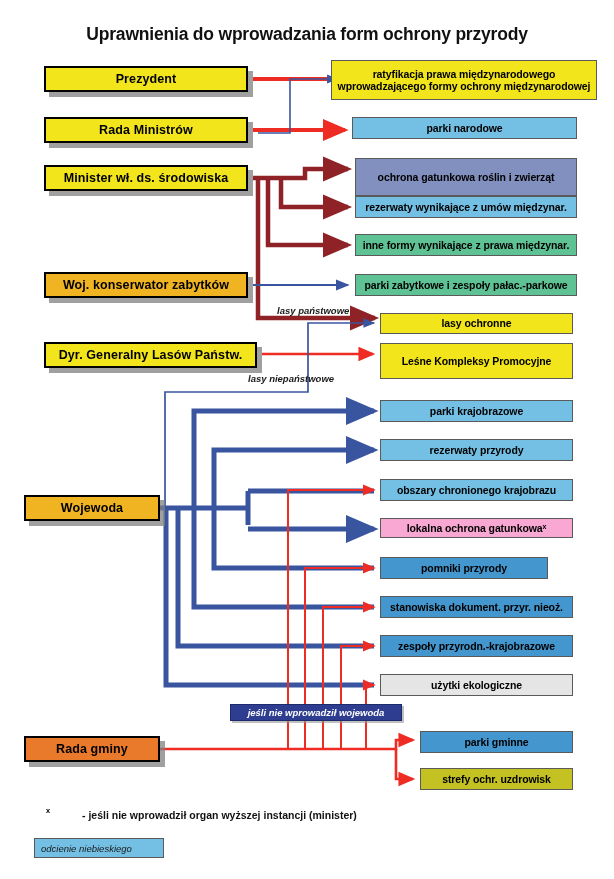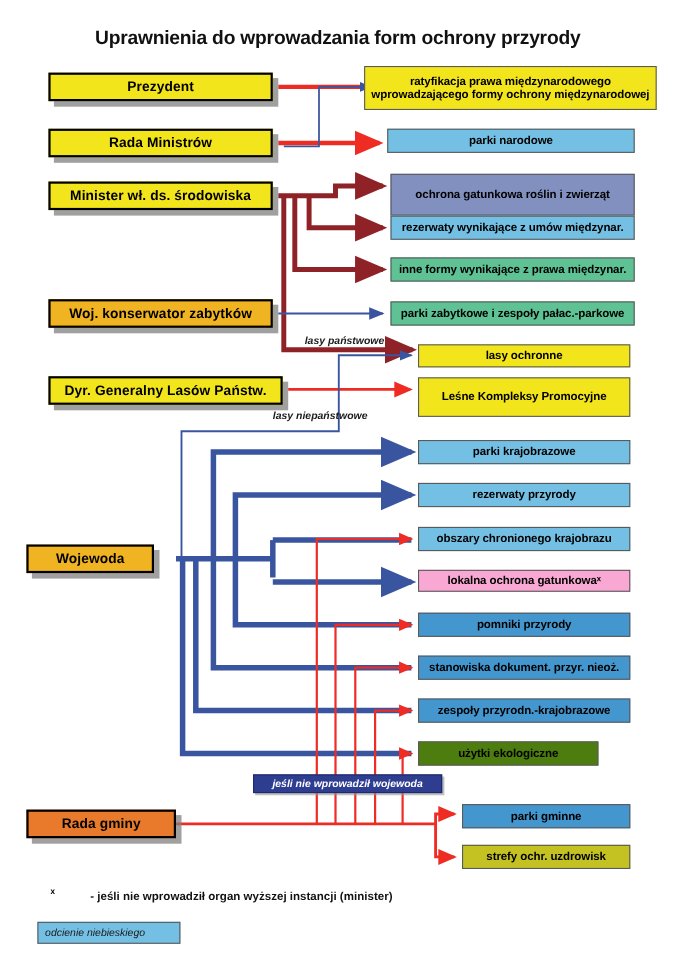--- a/index.html
+++ b/index.html
@@ -205,40 +205,40 @@
       <path d="M366,749 L366,685 L374,685" marker-end="url(#ar-red)"></path>
     </g>
   </svg>
 
   <div id="authority-nodes">
       <div class="node auth" style="left: 44px; top: 66px; width: 204px; height: 26px; background: rgb(242, 229, 28);">Prezydent</div>
       <div class="node auth" style="left: 44px; top: 117px; width: 204px; height: 26px; background: rgb(242, 229, 28);">Rada Ministrów</div>
       <div class="node auth" style="left: 44px; top: 165px; width: 204px; height: 26px; background: rgb(242, 229, 28);">Minister wł. ds. środowiska</div>
       <div class="node auth" style="left: 44px; top: 272px; width: 204px; height: 26px; background: rgb(240, 180, 34);">Woj. konserwator zabytków</div>
       <div class="node auth" style="left: 44px; top: 342px; width: 213px; height: 26px; background: rgb(242, 229, 28);">Dyr. Generalny Lasów Państw.</div>
-      <div class="node auth" style="left: 24px; top: 495px; width: 116px; height: 26px; background: rgb(240, 180, 34);">Wojewoda</div>
+      <div class="node auth" style="left: 24px; top: 495px; width: 136px; height: 26px; background: rgb(240, 180, 34);">Wojewoda</div>
       <div class="node auth" style="left: 24px; top: 736px; width: 136px; height: 26px; background: rgb(234, 122, 43);">Rada gminy</div>
     </div>
   <div id="form-nodes">
       <div class="node form" style="padding: 2px 4px; left: 331px; top: 60px; width: 266px; height: 40px; background: rgb(242, 229, 28);">ratyfikacja prawa międzynarodowego wprowadzającego formy ochrony międzynarodowej</div>
       <div class="node form" style="left: 352px; top: 117px; width: 225px; height: 22px; background: rgb(116, 192, 228);">parki narodowe</div>
       <div class="node form" style="left: 355px; top: 158px; width: 222px; height: 38px; background: rgb(130, 144, 192);">ochrona gatunkowa roślin i zwierząt</div>
       <div class="node form" style="left: 355px; top: 196px; width: 222px; height: 22px; background: rgb(116, 192, 228);">rezerwaty wynikające z umów międzynar.</div>
       <div class="node form" style="left: 355px; top: 234px; width: 222px; height: 22px; background: rgb(95, 194, 149);">inne formy wynikające z prawa międzynar.</div>
       <div class="node form" style="left: 355px; top: 274px; width: 222px; height: 22px; background: rgb(95, 194, 149);">parki zabytkowe i zespoły pałac.-parkowe</div>
       <div class="node form" style="left: 380px; top: 313px; width: 193px; height: 21px; background: rgb(242, 229, 28);">lasy ochronne</div>
       <div class="node form" style="left: 380px; top: 343px; width: 193px; height: 36px; background: rgb(242, 229, 28);">Leśne Kompleksy Promocyjne</div>
       <div class="node form" style="left: 380px; top: 400px; width: 193px; height: 22px; background: rgb(116, 192, 228);">parki krajobrazowe</div>
       <div class="node form" style="left: 380px; top: 439px; width: 193px; height: 22px; background: rgb(116, 192, 228);">rezerwaty przyrody</div>
       <div class="node form" style="left: 380px; top: 479px; width: 193px; height: 22px; background: rgb(116, 192, 228);">obszary chronionego krajobrazu</div>
       <div class="node form" style="left: 380px; top: 518px; width: 193px; height: 20px; background: #f9a8d4;">lokalna ochrona gatunkowaˣ</div>
-      <div class="node form" style="left: 380px; top: 557px; width: 193px; height: 22px; background: rgb(68, 150, 206);">pomniki przyrody</div>
+      <div class="node form" style="left: 380px; top: 557px; width: 168px; height: 22px; background: rgb(68, 150, 206);">pomniki przyrody</div>
       <div class="node form" style="left: 380px; top: 596px; width: 193px; height: 22px; background: rgb(68, 150, 206);">stanowiska dokument. przyr. nieoż.</div>
       <div class="node form" style="left: 380px; top: 635px; width: 193px; height: 22px; background: rgb(68, 150, 206);">zespoły przyrodn.-krajobrazowe</div>
-      <div class="node form" style="left: 380px; top: 674px; width: 164px; height: 22px; background: #4d7c0f;">użytki ekologiczne</div>
+      <div class="node form" style="left: 380px; top: 674px; width: 193px; height: 22px; background: #e5e5e5;">użytki ekologiczne</div>
       <div class="node form" style="left: 420px; top: 731px; width: 153px; height: 22px; background: rgb(68, 150, 206);">parki gminne</div>
       <div class="node form" style="left: 420px; top: 768px; width: 153px; height: 22px; background: rgb(195, 194, 34);">strefy ochr. uzdrowisk</div>
     </div>
   <div id="edge-label-group">
       <span class="edge-label" style="left: 277px; top: 305px;">lasy państwowe</span>
       <span class="edge-label" style="left: 248px; top: 373px;">lasy niepaństwowe</span>
     </div>
 
   <div class="note-box" id="note-box" style="left: 230px; top: 704px; width: 172px; height: 17px;">jeśli nie wprowadził wojewoda</div>
 

